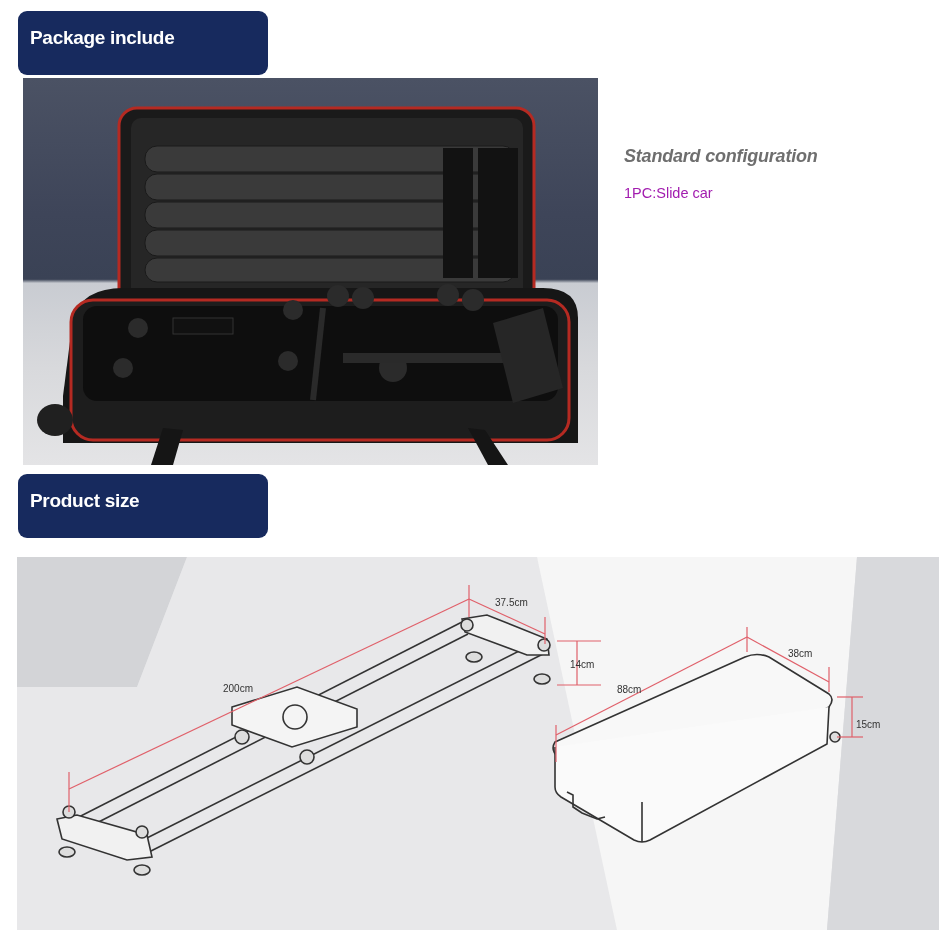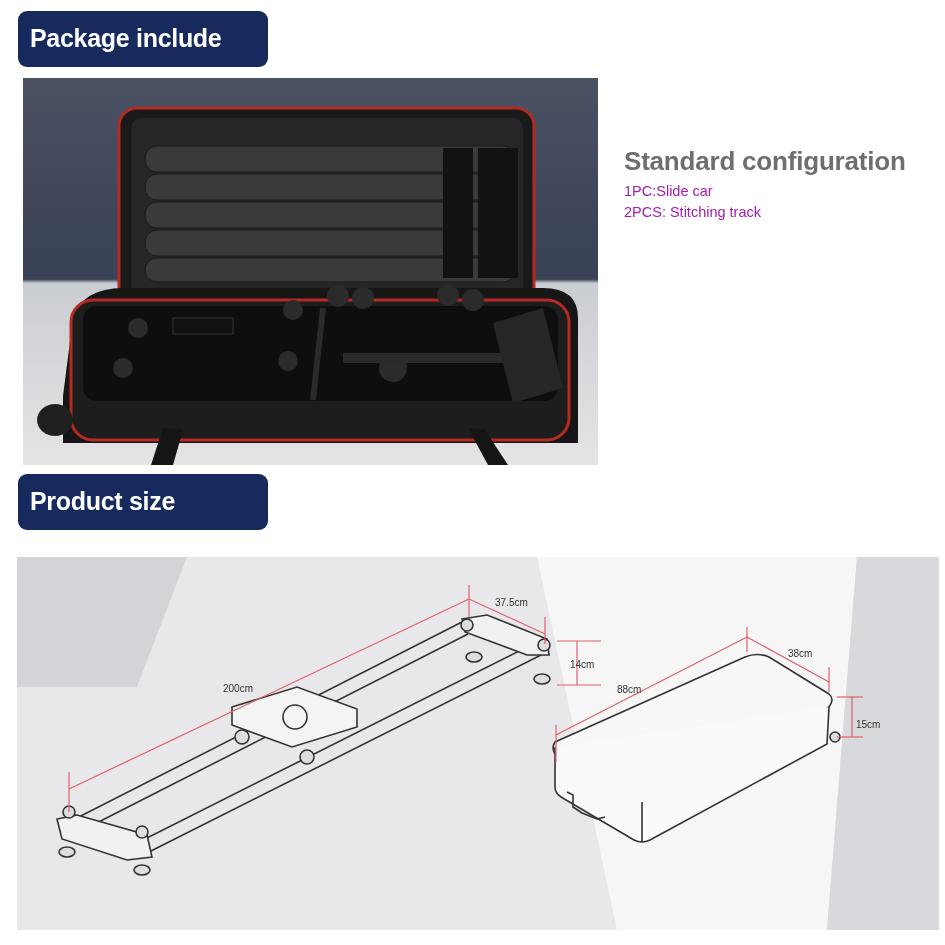--- a/index.html
+++ b/index.html
@@ -1,23 +1,23 @@
 <!DOCTYPE html>
 <html><head>
 <meta charset="utf-8">
 <style>
   html,body{margin:0;padding:0;background:#fff;}
   body{width:945px;height:945px;position:relative;overflow:hidden;font-family:"Liberation Sans",sans-serif;}
-  .hdr{position:absolute;left:18px;width:250px;height:56px;background:#172a5e;border-radius:9px;color:#fff;font-weight:bold;font-size:25px;line-height:54px;padding-left:12px;box-sizing:border-box;letter-spacing:-0.3px;}
+  .hdr{position:absolute;left:18px;width:250px;height:64px;background:#172a5e;border-radius:9px;color:#fff;font-weight:bold;font-size:19px;line-height:54px;padding-left:12px;box-sizing:border-box;letter-spacing:-0.3px;}
   #hdr1{top:11px;}
   #hdr2{top:474px;}
   .photo{position:absolute;left:23px;top:78px;width:575px;height:387px;overflow:hidden;
     background:linear-gradient(180deg,#4b5264 0%,#3e4559 35%,#3a4255 52%,#c9ccd2 53%,#d8d9dc 75%,#e4e4e6 100%);}
   .config{position:absolute;left:624px;top:146px;color:#666;}
-  .config .t{font-size:26px;font-weight:bold;color:#6e6e6e;margin-bottom:4px;letter-spacing:-0.2px;}
+  .config .t{font-size:18px;font-weight:bold;color:#6e6e6e;margin-bottom:16px;letter-spacing:-0.2px;font-style:italic;}
   .config .i{font-size:14.5px;line-height:21px;color:#a21caf;}
   .dims{position:absolute;left:17px;top:557px;width:922px;height:373px;overflow:hidden;background:#dedfe1;}
   .dimtxt{font-family:"Liberation Sans",sans-serif;font-size:10px;fill:#333;}
 </style>
 </head>
 <body>
 
 <div class="hdr" id="hdr1"><span>Package include</span></div>
 
 <div class="photo">
@@ -60,21 +60,20 @@
 
     <path d="M140 350 L128 387 L150 387 L160 352 Z" fill="#151515"></path>
     <path d="M445 350 L465 387 L485 387 L462 352 Z" fill="#151515"></path>
     <ellipse cx="32" cy="342" rx="18" ry="16" fill="#202020"></ellipse>
   </svg>
 </div>
 
 <div class="config">
   <div class="t">Standard configuration</div>
   <div class="i">1PC:Slide car</div>
-  <div class="i">2PCS: Stitching track</div>
 </div>
 
 <div class="hdr" id="hdr2"><span>Product size</span></div>
 
 <div class="dims">
   <svg width="922" height="373" viewBox="0 0 922 373">
 
     <polygon points="0,0 170,0 120,130 0,130" fill="#d3d4d7"></polygon>
     <polygon points="170,0 520,0 640,373 0,373 0,130 120,130" fill="#e8e8ea"></polygon>
     <polygon points="520,0 840,0 810,373 600,373" fill="#f6f6f6"></polygon>

